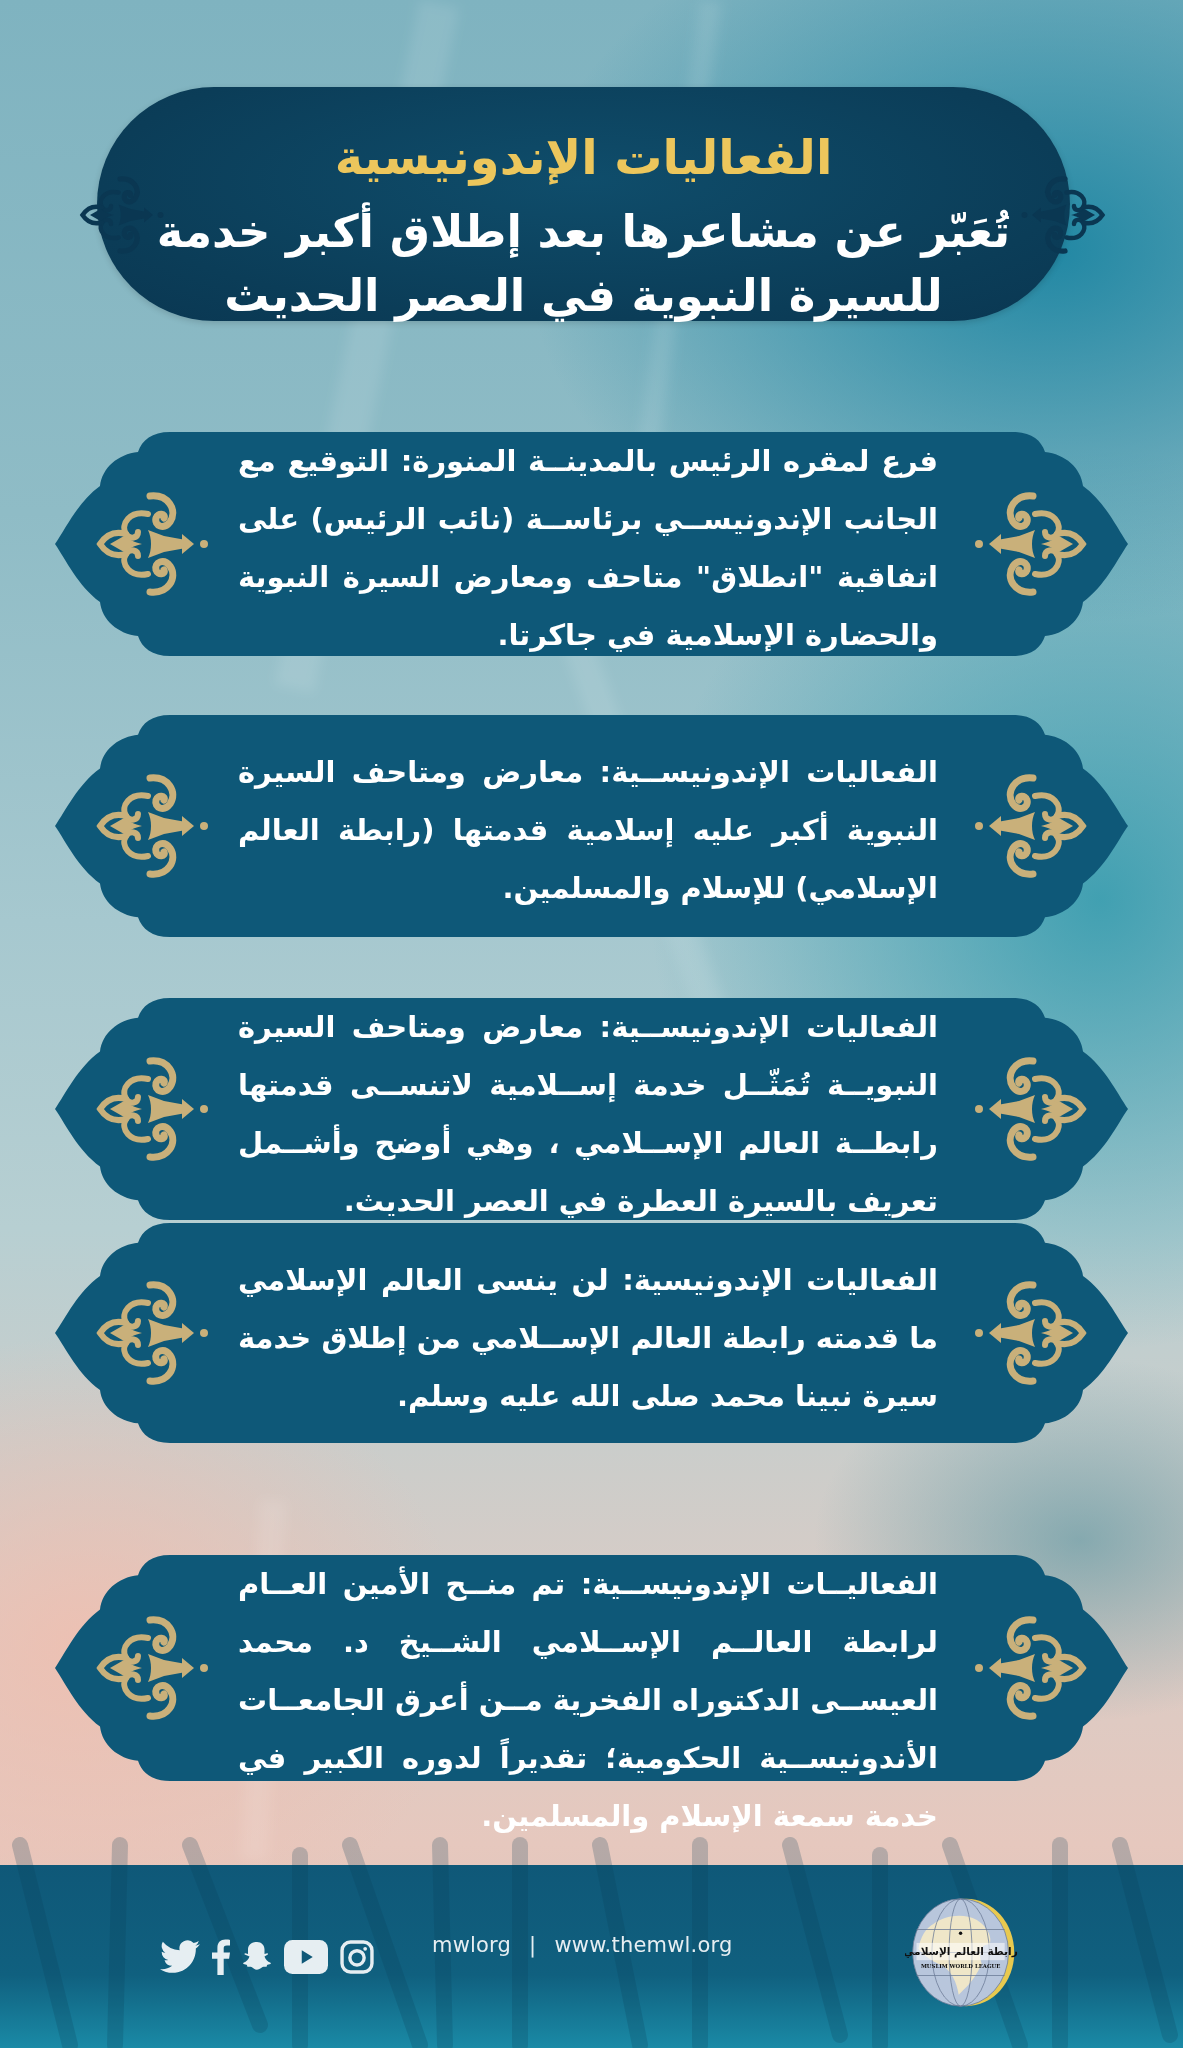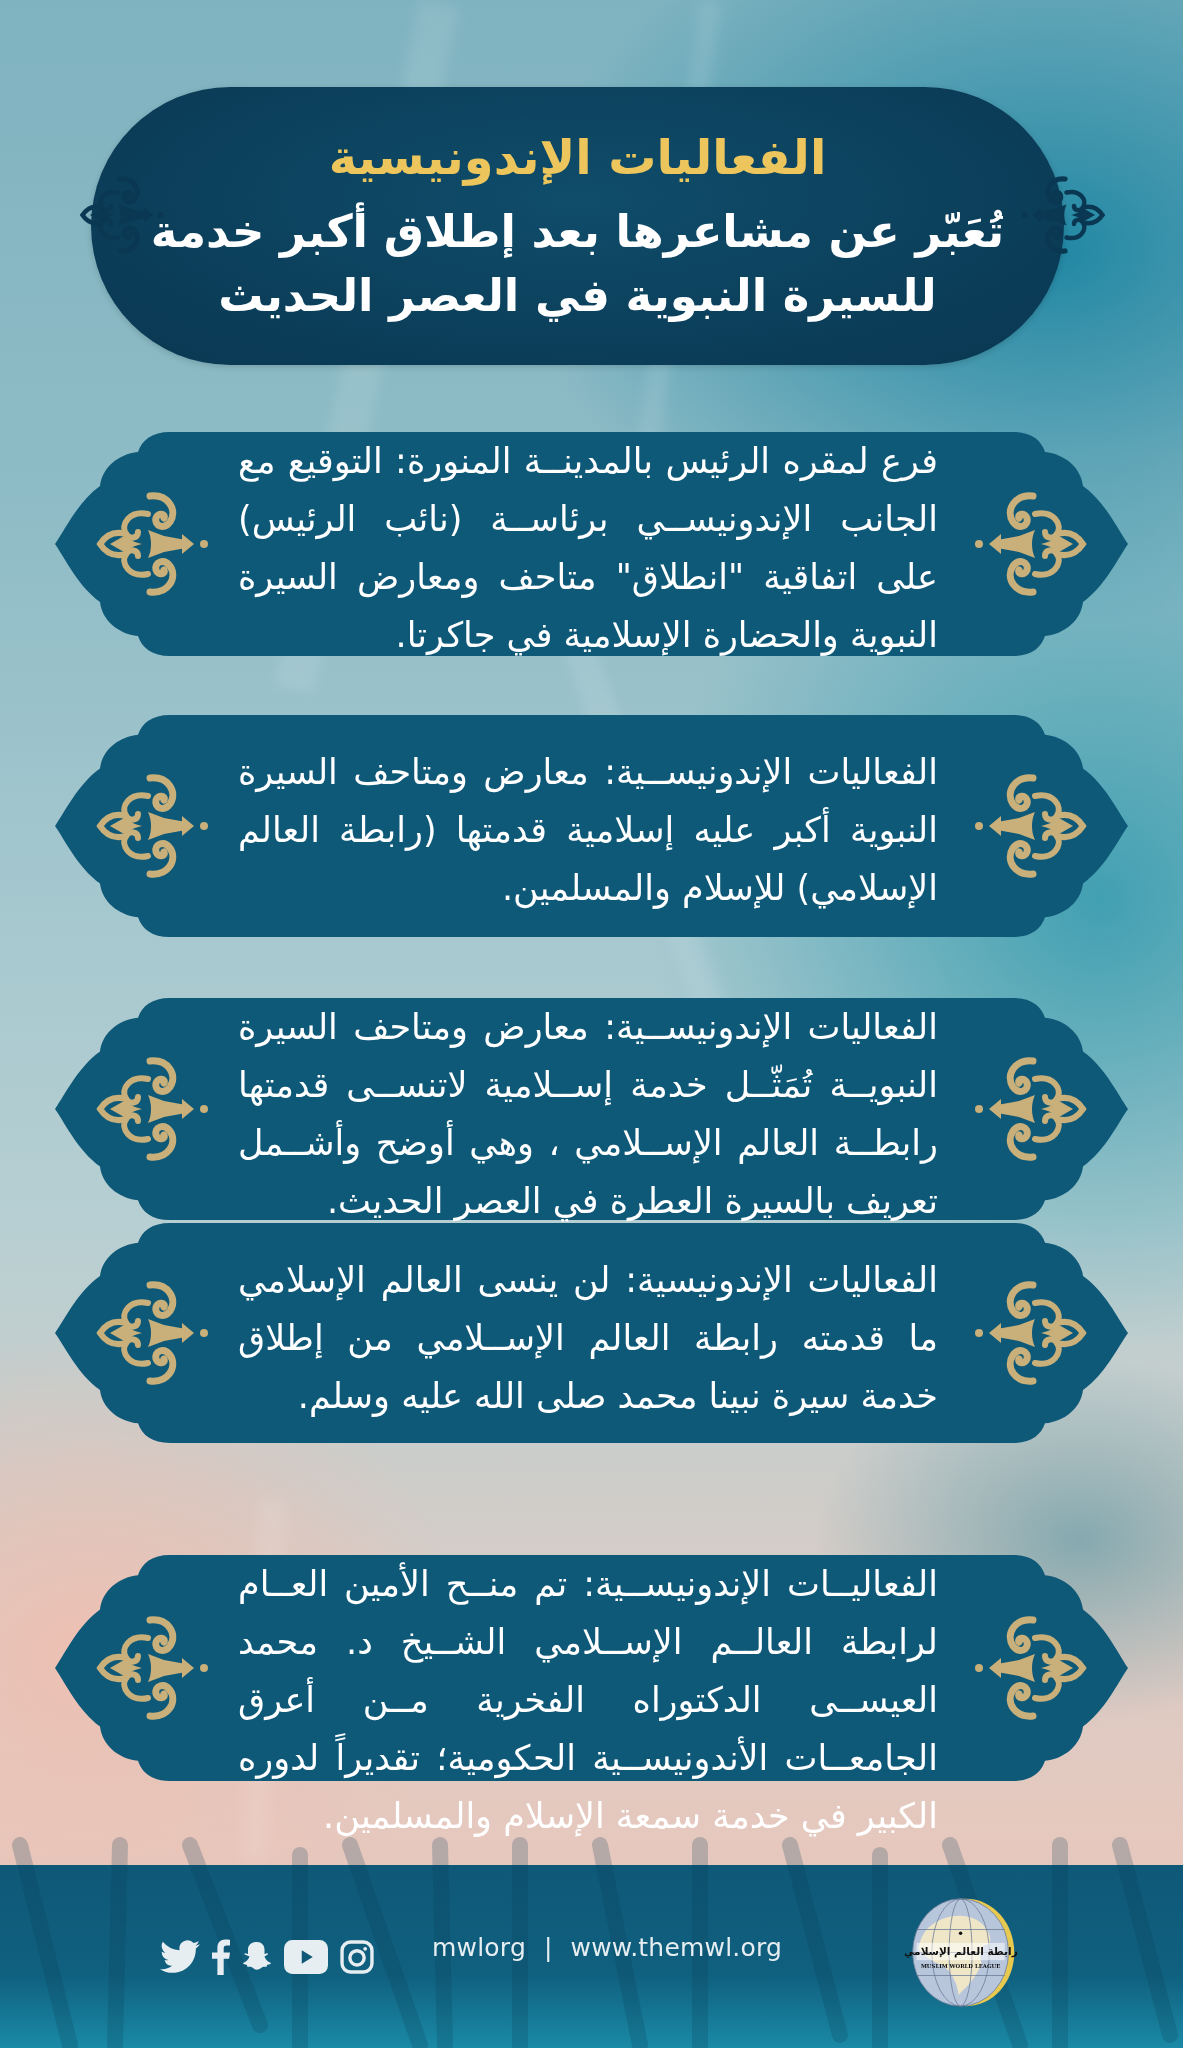--- a/index.html
+++ b/index.html
@@ -10,21 +10,21 @@
       radial-gradient(ellipse 380px 260px at 1080px 1540px, rgba(70,140,155,0.55), rgba(70,140,155,0) 70%),
       radial-gradient(ellipse 500px 420px at 90px 1650px, rgba(240,190,175,0.85), rgba(240,190,175,0) 75%),
       radial-gradient(ellipse 700px 500px at 1050px 250px, rgba(22,130,160,0.9), rgba(22,130,160,0) 75%),
       radial-gradient(ellipse 600px 600px at 1100px 900px, rgba(40,150,170,0.8), rgba(40,150,170,0) 75%),
       linear-gradient(180deg, #7fb3c0 0%, #8fbcc6 25%, #a6c8cf 45%, #b7cfd2 60%, #d8ccc6 78%, #e6c8be 90%, #dcc1b9 100%);
   }
   .streak { position:absolute; background:rgba(255,255,255,0.10); transform-origin:top left; filter:blur(6px); }
 
   
   .header-banner {
-    position:absolute; left:91px; top:87px; width:973px; height:278px;
+    position:absolute; left:97px; top:87px; width:973px; height:234px;
     border-radius:139px;
     background: radial-gradient(ellipse at 50% 40%, #0f4d6b 0%, #0b3d58 70%, #0a3752 100%);
     box-shadow: 0 2px 6px rgba(0,0,0,0.15);
   }
   .header-title {
     position:absolute; left:0; right:0; top:42px; text-align:center;
     color:#ecc65c; font-weight:bold; font-size:48px; direction:rtl;
   }
   .header-sub {
     position:absolute; left:0; right:0; text-align:center; color:#ffffff;
@@ -35,34 +35,34 @@
   .hdr-orn { position:absolute; top:170px; width:120px; height:90px; }
   .hdr-orn.left { left:60px; }
   .hdr-orn.right { left:1005px; transform:scaleX(-1); }
 
   
   .card { position:absolute; left:55px; width:1073px; }
   .card svg.shape { position:absolute; left:0; top:0; }
   .card-text {
     position:absolute; right:190px; width:700px; direction:rtl; text-align:justify;
     text-align-last:right;
-    color:#ffffff; font-weight:normal; font-size:35px; line-height:58px;
+    color:#ffffff; font-weight:bold; font-size:29px; line-height:58px;
   }
   .orn { position:absolute; width:120px; height:120px; }
 
   
   .footer {
     position:absolute; left:0; top:1865px; width:1183px; height:183px;
     background: linear-gradient(180deg, #0f5878 0%, #10607f 60%, #1a8aa6 100%);
   }
   .calli { position:absolute; left:0; top:1835px; width:1183px; height:213px; opacity:0.22; }
   .social { position:absolute; top:1937px; height:40px; display:flex; align-items:center; }
   .social .ic { display:inline-flex; align-items:center; justify-content:center; margin-right:12px; }
   .foot-text {
-    position:absolute; top:1933px; left:432px; color:#e6eef2; font-size:25px;
+    position:absolute; top:1933px; left:432px; color:#e6eef2; font-size:21px;
     font-family:"DejaVu Sans", sans-serif; letter-spacing:0.2px; white-space:nowrap;
   }
   .foot-text .sep { margin:0 18px; }
   .logo { position:absolute; left:905px; top:1895px; width:115px; height:115px; }
 </style>
 </head>
 <body>
 
 <div class="streak" style="left:420px;top:0;width:40px;height:700px;transform:rotate(12deg);"></div>
 <div class="streak" style="left:700px;top:0;width:22px;height:500px;transform:rotate(8deg);"></div>

